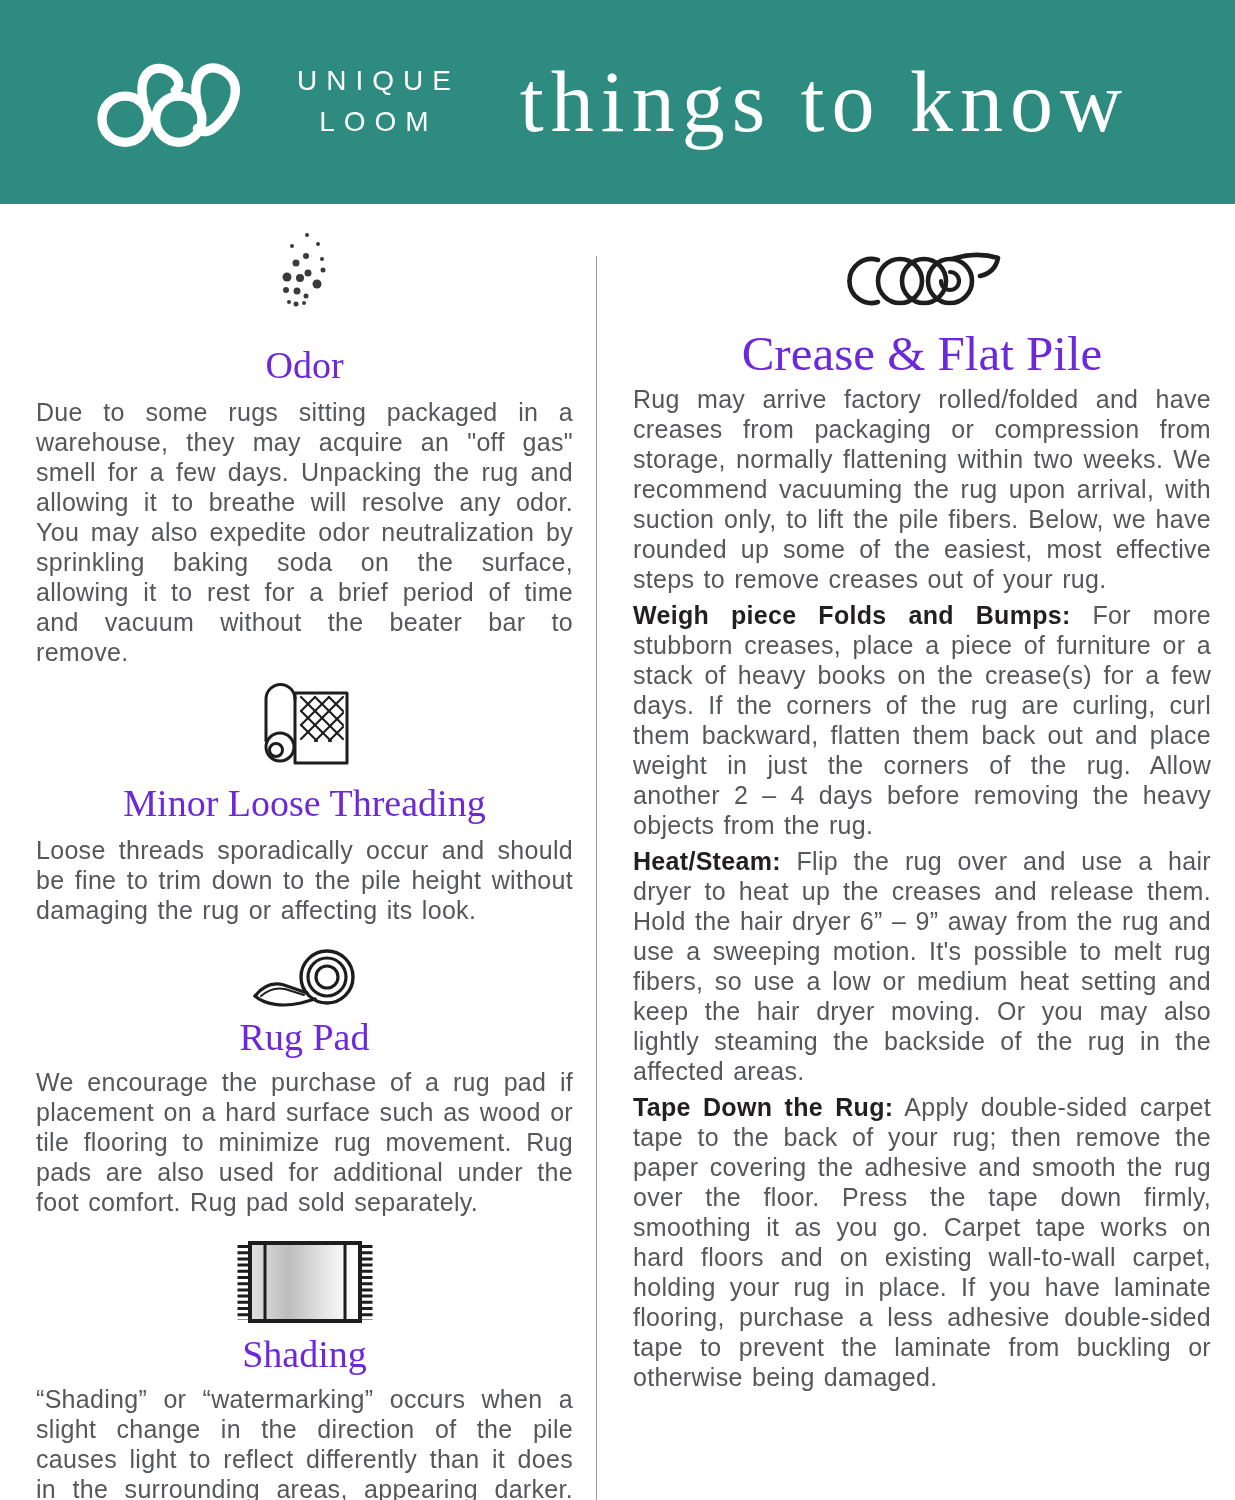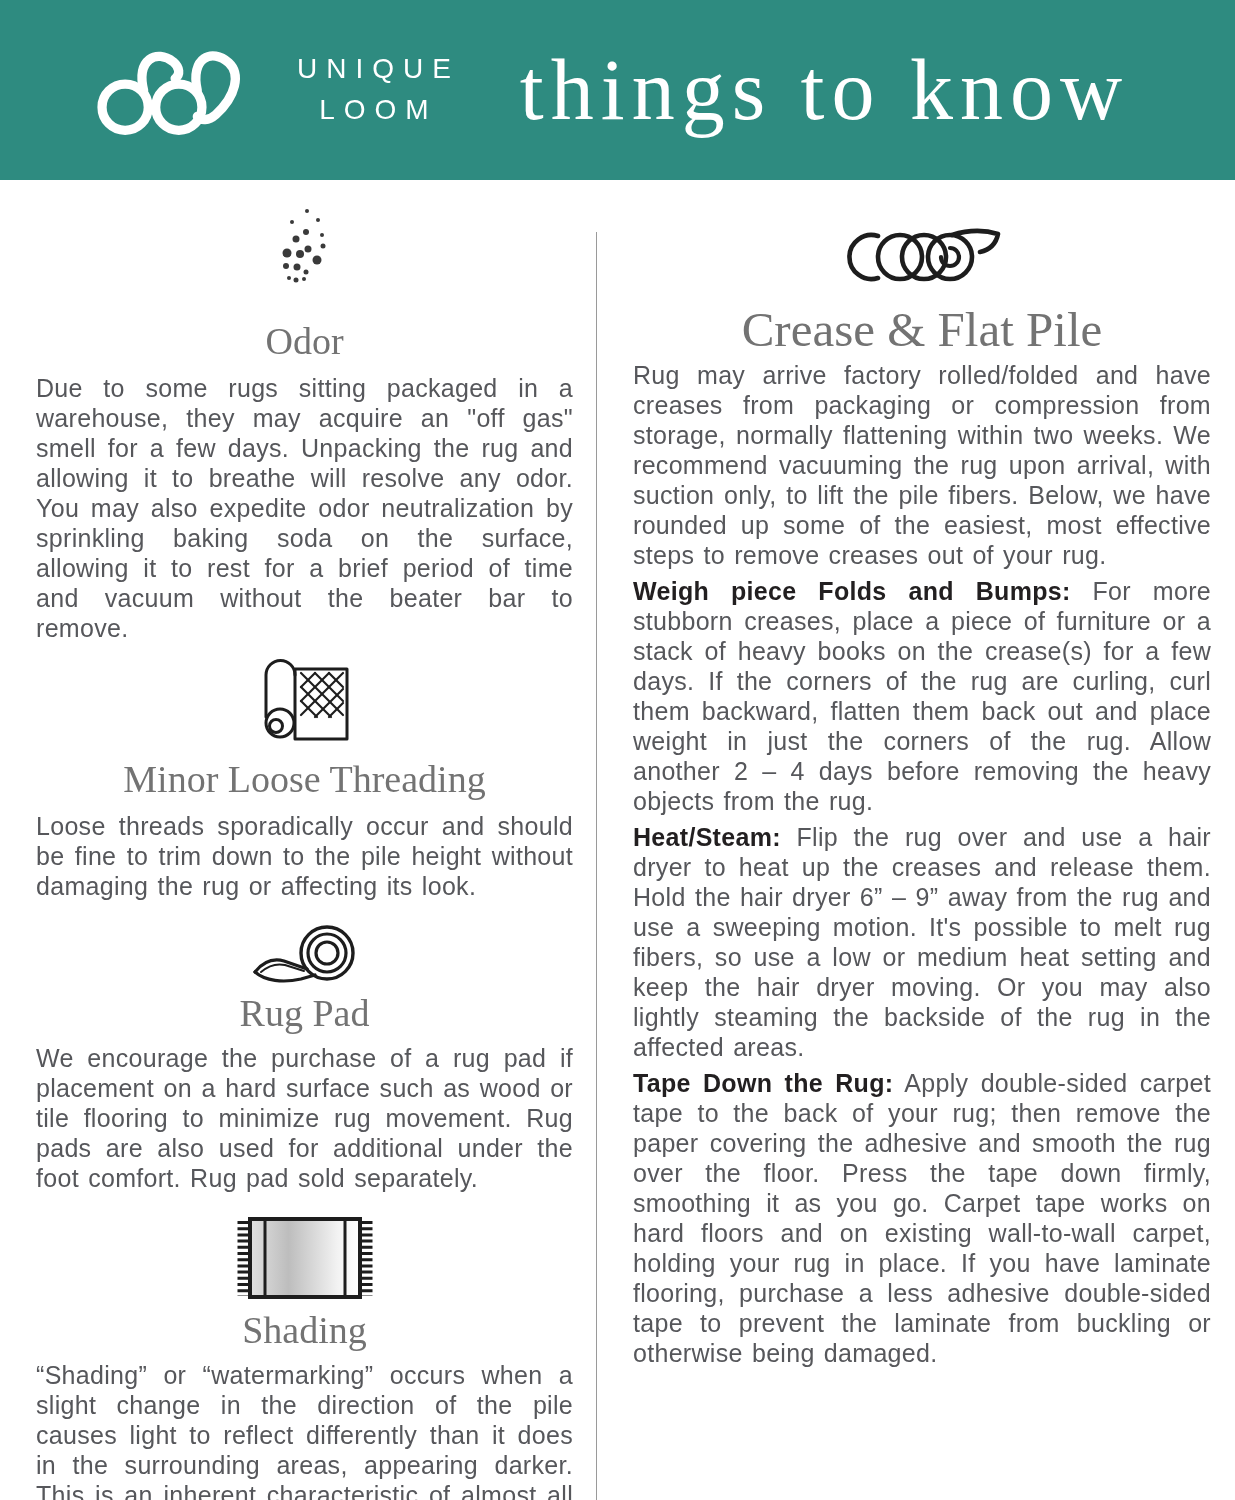--- a/index.html
+++ b/index.html
@@ -2,21 +2,21 @@
 <html><head>
 <meta charset="utf-8">
 <style>
   html,body{margin:0;padding:0;}
   body{
     width:1235px;height:1500px;background:#ffffff;overflow:hidden;
     font-family:"Liberation Sans",sans-serif;position:relative;
   }
   
   .header{
-    height:180px;background:#2E8B80;display:flex;align-items:center;
+    height:204px;background:#2E8B80;display:flex;align-items:center;
   }
   .logo-wrap{margin-left:90px;display:flex;align-items:center;width:340px;flex:0 0 auto;}
   .logo-mark{width:185px;height:95px;flex:0 0 auto;}
   .brand-text{
     color:#ffffff;font-size:28px;letter-spacing:9px;line-height:1.45;
     text-align:center;margin-left:22px;font-weight:400;
   }
   .tagline{
     flex:1;text-align:center;color:#ffffff;
     font-family:"Liberation Serif",serif;font-size:86px;letter-spacing:7px;
@@ -24,21 +24,21 @@
   }
   
   .main{display:flex;align-items:flex-start;}
   .col-left{width:537px;margin-left:36px;}
   .divider{width:1px;background:#9a9a9a;margin-left:23px;margin-top:52px;height:1268px;}
   .col-right{width:578px;margin-left:36px;}
   
   .icon-row{display:flex;justify-content:center;}
   .sec-heading{
     text-align:center;font-family:"Liberation Serif",serif;
-    color:#737373;font-size:38px;line-height:48px;font-weight:400;
+    color:#6d28d9;font-size:38px;line-height:48px;font-weight:400;
   }
   .body-text{
     text-align:justify;font-size:25px;line-height:30px;color:#56575B;
     letter-spacing:0.3px;word-spacing:2px;
   }
   .tip{margin-top:28px;}
   .tip-label{font-weight:700;color:#221F20;}
   
   .sec-odor .icon-row{margin-top:26px;}
   .sec-odor .sec-heading{margin-top:16px;}

